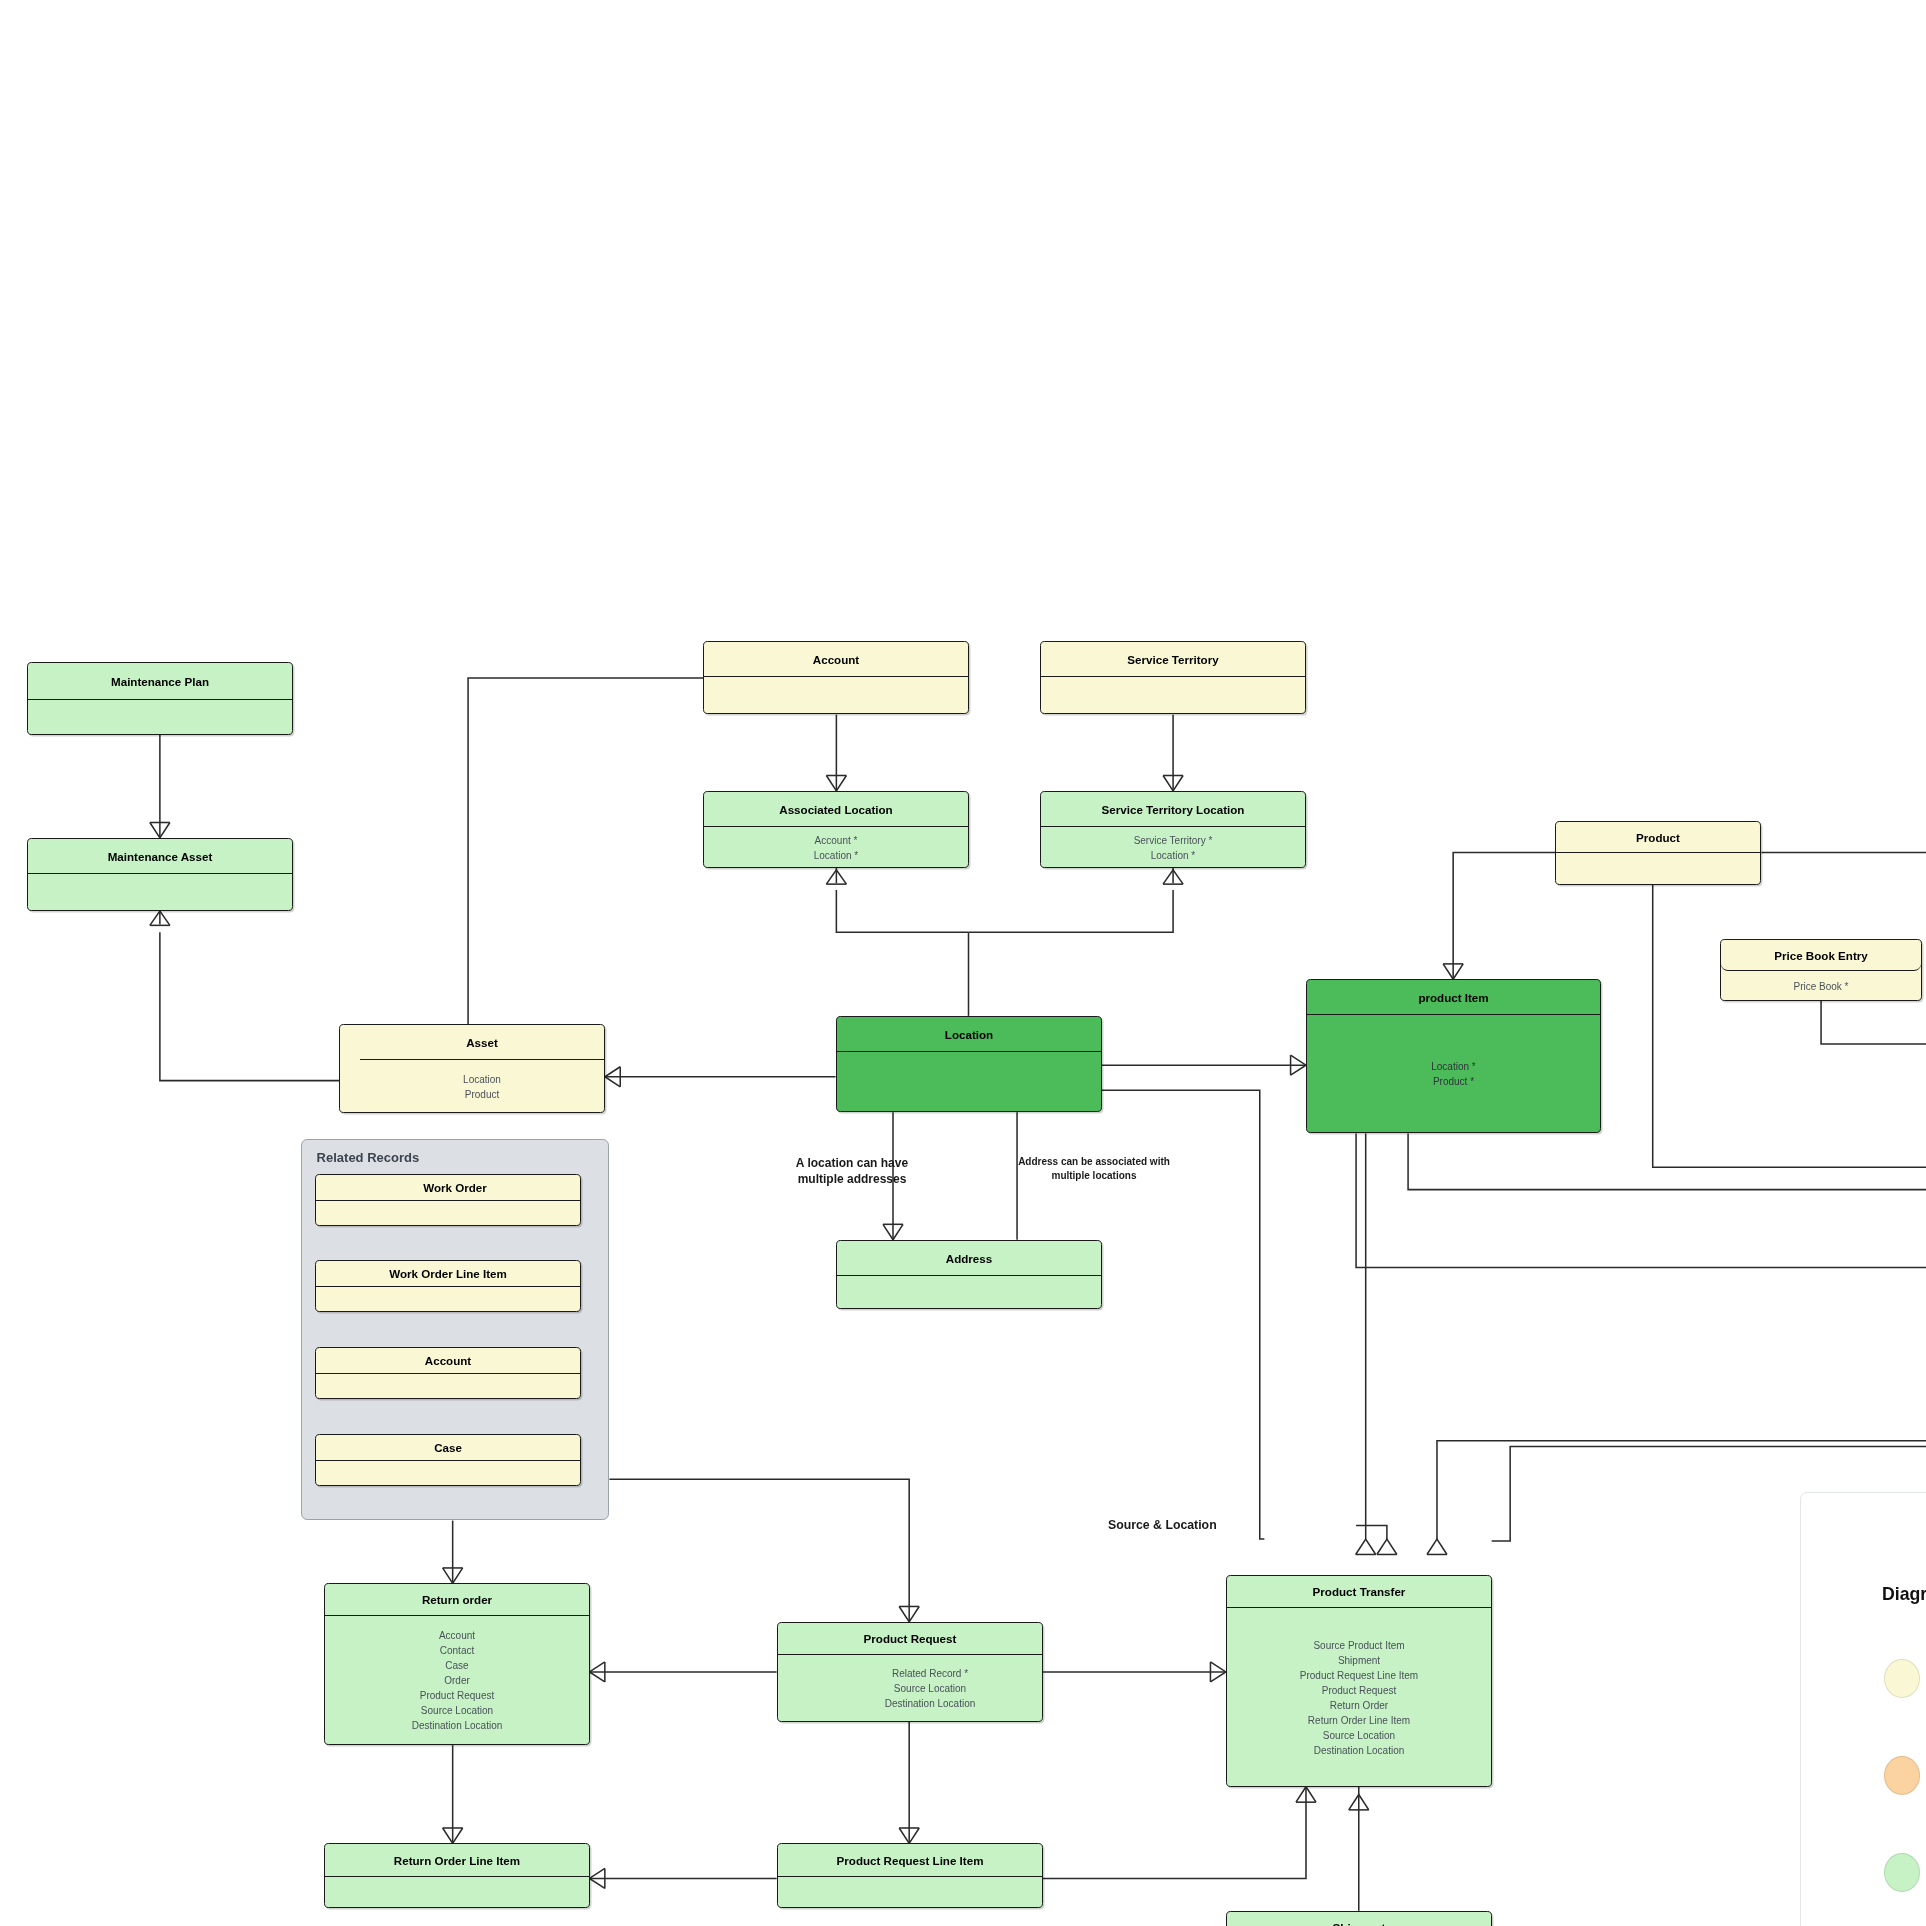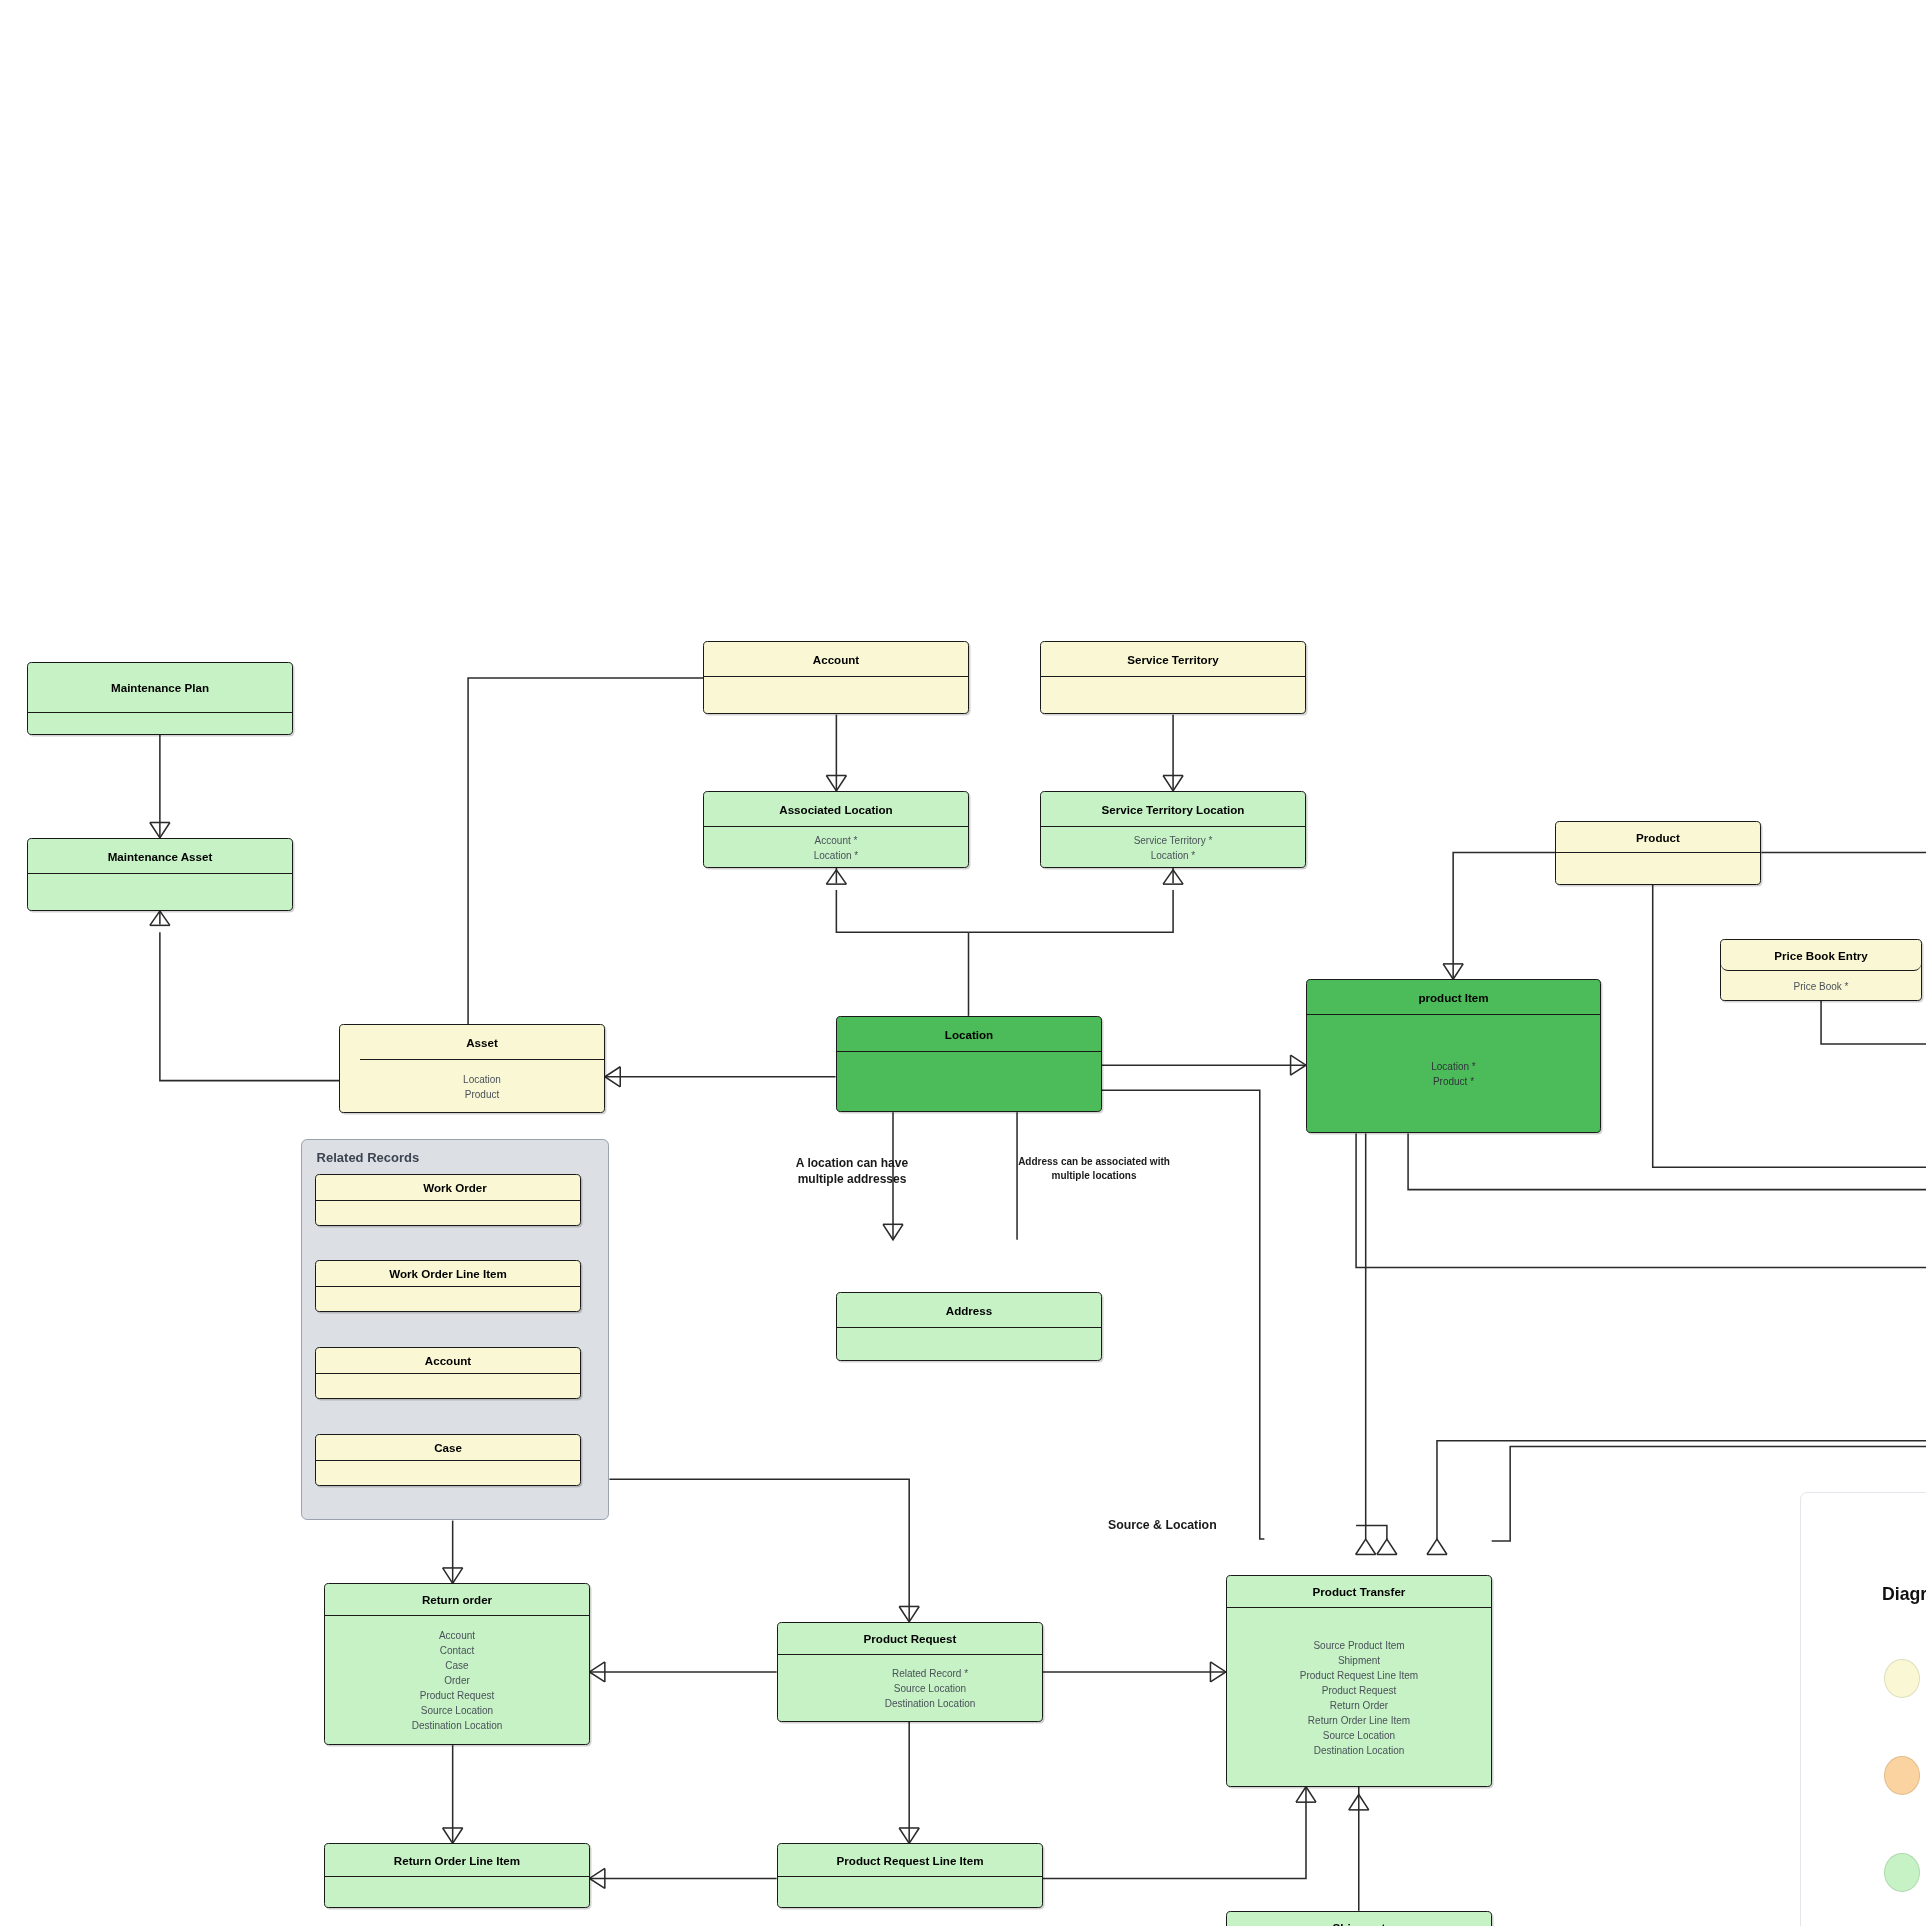--- a/index.html
+++ b/index.html
@@ -183,21 +183,21 @@
       <path d="M3872,4000 L3920,4000 L3920,3755 L5490,3755"></path>
     </g>
   </svg>
 
   <div class="group" id="grp-0" style="left: 301px; top: 1139px; width: 308px; height: 381px;">
     <div class="gtitle" style="left: 14.6px; top: 10px; font-size: 13px;">Related Records</div>
   </div>
 
   <div id="entity-layer">
       <div class="entity inv" style="left: 27px; top: 662px; width: 266px; height: 73px;">
-        <div class="hdr" style="height: 50px; font-size: 11.6px;">Maintenance Plan</div>
+        <div class="hdr" style="height: 37px; font-size: 11.6px;">Maintenance Plan</div>
         <div class="body" style="height: 37px; font-size: 10px;"></div>
       </div>
       <div class="entity inv" style="left: 27px; top: 838px; width: 266px; height: 73px;">
         <div class="hdr" style="height: 35px; font-size: 11.6px;">Maintenance Asset</div>
         <div class="body" style="height: 37px; font-size: 10px;"></div>
       </div>
       <div class="entity std" style="left: 703px; top: 641px; width: 266px; height: 73px;">
         <div class="hdr" style="height: 35px; font-size: 11.6px;">Account</div>
         <div class="body" style="height: 37px; font-size: 10px;"></div>
       </div>
@@ -240,21 +240,21 @@
           <div>Product *</div>
         </div>
       </div>
       <div class="entity std" style="left: 339px; top: 1024px; width: 266px; height: 89px; padding-left: 20px;">
         <div class="hdr" style="height: 35px; font-size: 11.6px;">Asset</div>
         <div class="body" style="height: 53px; font-size: 10px;">
           <div>Location</div>
           <div>Product</div>
         </div>
       </div>
-      <div class="entity inv" style="left: 836px; top: 1292px; width: 266px; height: 69px;">
+      <div class="entity inv" style="left: 836px; top: 1240px; width: 266px; height: 69px;">
         <div class="hdr" style="height: 35px; font-size: 11.6px;">Address</div>
         <div class="body" style="height: 34px; font-size: 10px;"></div>
       </div>
       <div class="entity inv" style="left: 324px; top: 1583px; width: 266px; height: 162px;">
         <div class="hdr" style="height: 32px; font-size: 11.6px;">Return order</div>
         <div class="body" style="height: 129px; font-size: 10px;">
           <div>Account</div>
           <div>Contact</div>
           <div>Case</div>
           <div>Order</div>

